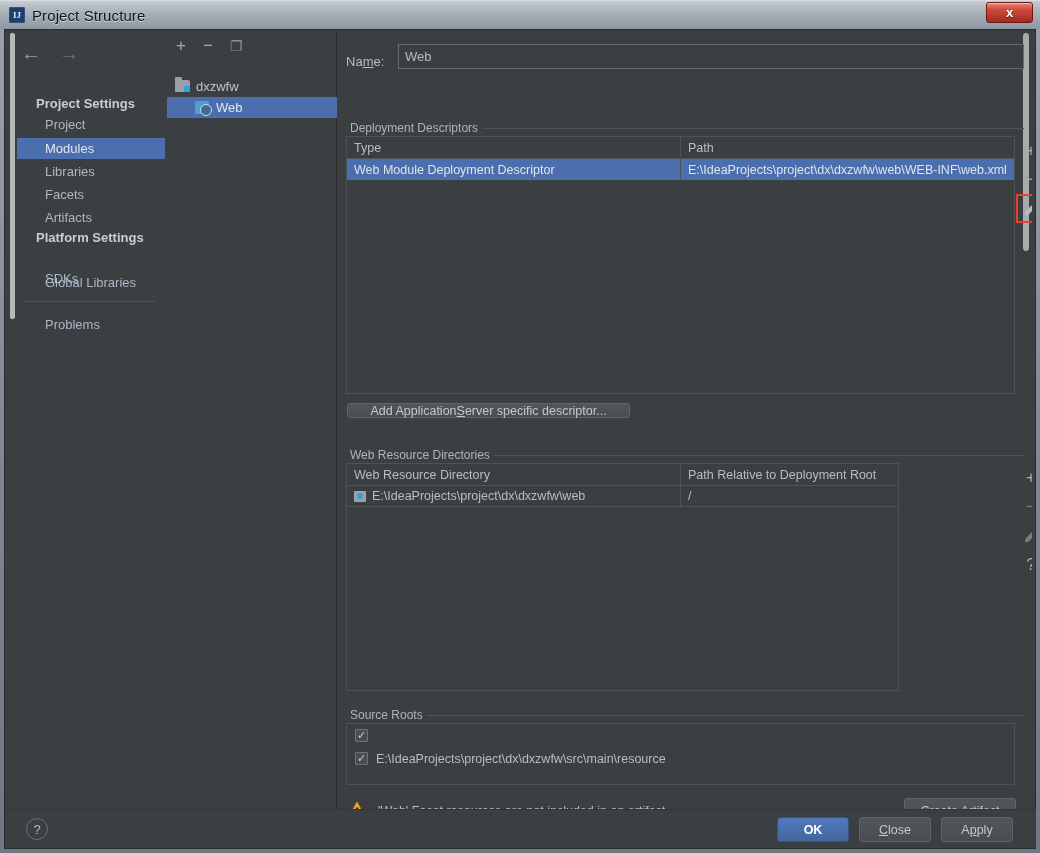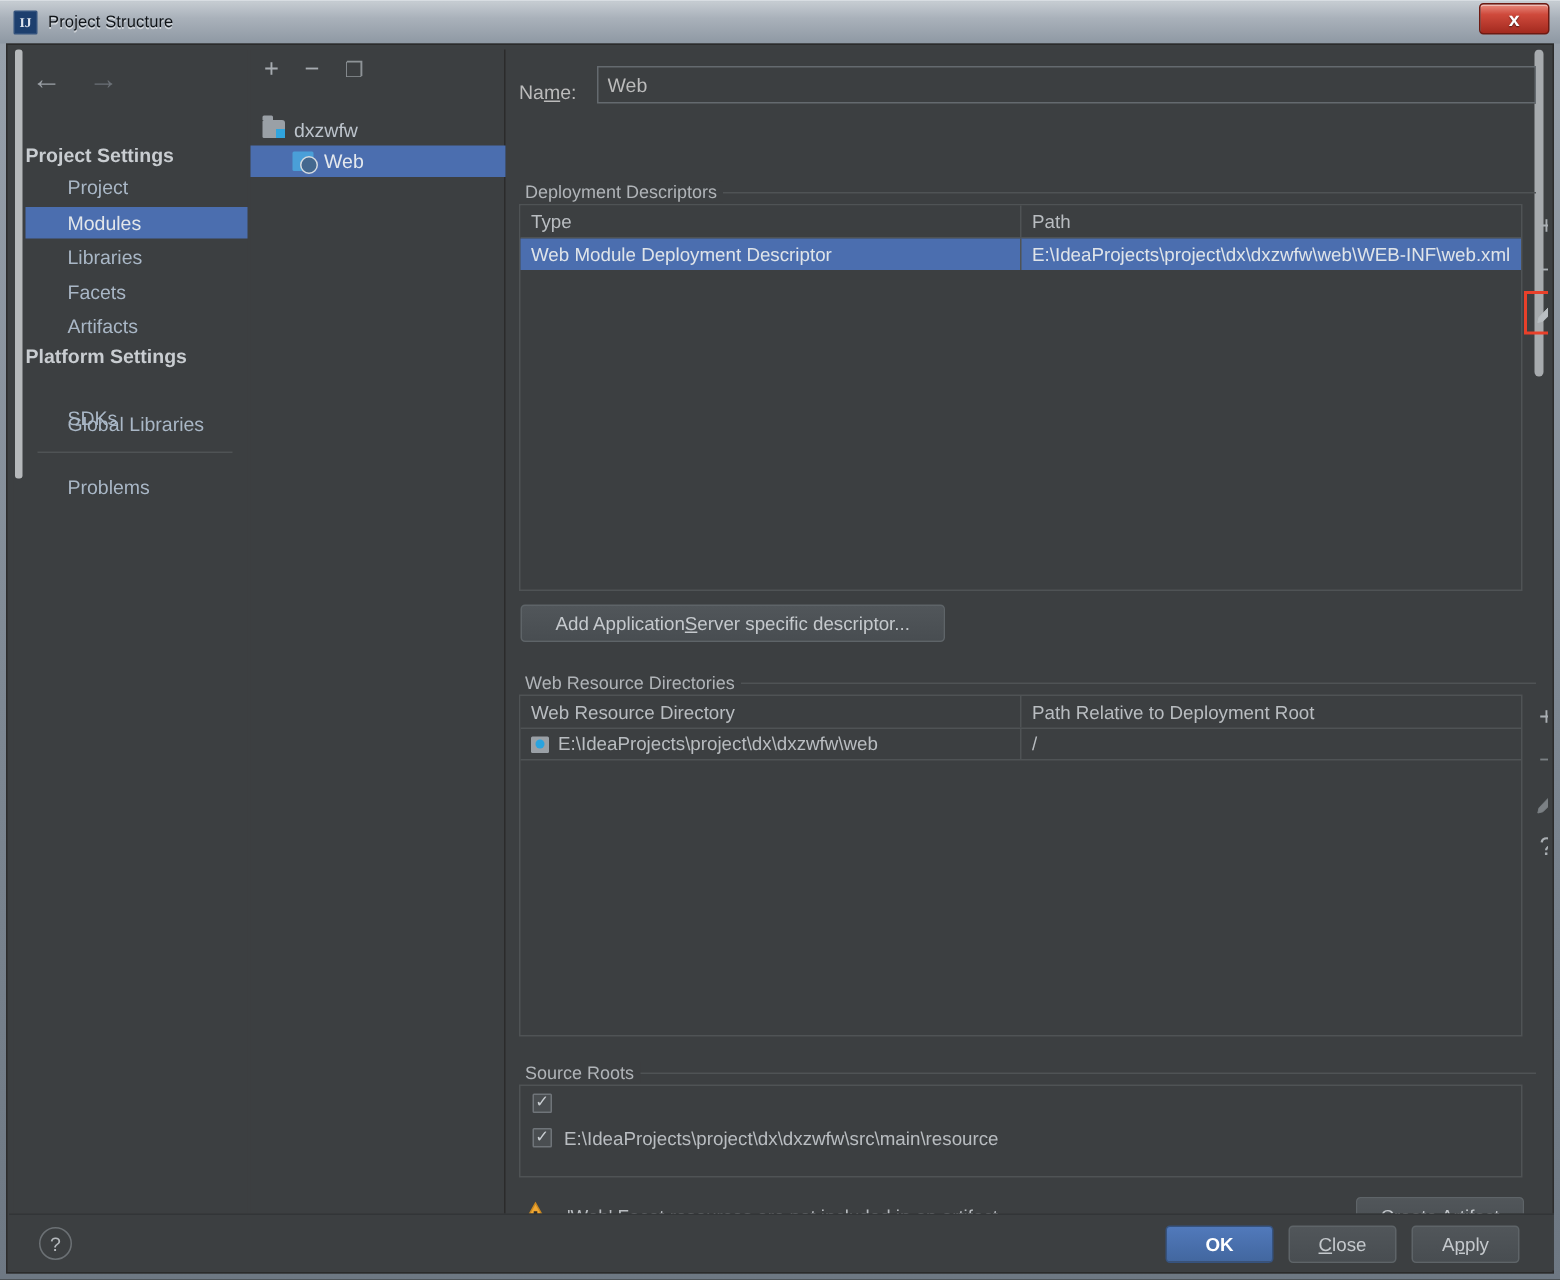--- a/index.html
+++ b/index.html
@@ -26,21 +26,21 @@
   }
   #titlebar-icon {
     width: 16px; height: 16px; margin-left: 9px; margin-right: 7px;
     background: #1d3f6e; border: 1px solid #33527d;
     color: #dfe6ef; font-size: 9px; font-weight: bold;
     display: flex; align-items: center; justify-content: center;
     font-family: "Liberation Serif", serif;
     border-radius: 1px;
   }
   #titlebar-title {
-    font-size: 11px; color: #101418;
+    font-size: 15px; color: #101418;
     text-shadow: 0 1px 0 rgba(255,255,255,.55);
     letter-spacing: .1px;
   }
   #close-button {
     position: absolute; right: 7px; top: 1px;
     width: 47px; height: 21px;
     background: linear-gradient(180deg,#e88b7e 0%, #cf4a3c 35%, #a32a1f 100%);
     border: 1px solid #6d1a12;
     border-radius: 3px;
     display:flex; align-items:center; justify-content:center;
@@ -75,21 +75,21 @@
     background: #b6b9bb; border-radius: 2px;
   }
   #nav-arrows {
     position: absolute; left: 12px; top: 8px;
     width: 80px; height: 24px; display: flex; align-items: center; gap: 18px;
   }
   .nav-arrow { font-size: 20px; line-height: 1; color: #9ba0a6; cursor: pointer; }
   .nav-arrow.disabled { color: #6a6f75; }
 
   .nav-group-title {
-    position: absolute; left: 8px;
+    position: absolute; left: 27px;
     font-size: 13px; font-weight: bold; color: #c9cdd1; text-align: center;
   }
   .nav-item {
     position: absolute; left: 8px; width: 148px; height: 21px;
     display: flex; align-items: center;
     font-size: 13px; color: #a9b7c6;
     padding-left: 28px; cursor: pointer;
   }
   .nav-item.selected { background: #4b6eaf; color: #e2e6ea; }
   .nav-sep {
@@ -380,30 +380,30 @@
           <div class="side-btn outlined">
             <span>
               <svg class="pencil" viewBox="0 0 16 16">
                 <path d="M11.6 1.6 L14.4 4.4 L5.6 13.2 L2.2 14 L3 10.6 Z" fill="#b9bec2" stroke="#b9bec2" stroke-width="0.6" stroke-linejoin="round"></path>
                 <path d="M10.4 2.8 L13.2 5.6" stroke="#3c3f41" stroke-width="1"></path>
               </svg>
             </span>
           </div>
         </div>
 
-      <div class="btn" style="position:absolute; left:9px; top:370px; width:283px; height:25px;">
+      <div class="btn" style="position:absolute; left:9px; top:370px; width:283px; height:15px;">
         <span>Add Application </span>
           <u>S</u>
           <span>erver specific descriptor...</span>
       </div>
 
       <div class="group-label" style="left:8px; top:415px;">Web Resource Directories</div>
       <div class="group-line" style="left:145px; top:422px; width:541px;"></div>
 
-      <div class="tbl" style="left:8px; top:430px; width:669px; height:228px;">
+      <div class="tbl" style="left:8px; top:430px; width:553px; height:228px;">
         <div class="tbl-head">
           <div class="th" style="width:334px">Web Resource Directory</div>
           <div class="th" style="flex:1">Path Relative to Deployment Root</div>
         </div>
         <div class="tbl-row bordered">
           <div class="td" style="width:334px">
             <span class="dirsmall"></span>
             <span>E:\IdeaProjects\project\dx\dxzwfw\web</span>
           </div>
           <div class="td" style="flex:1">/</div>

